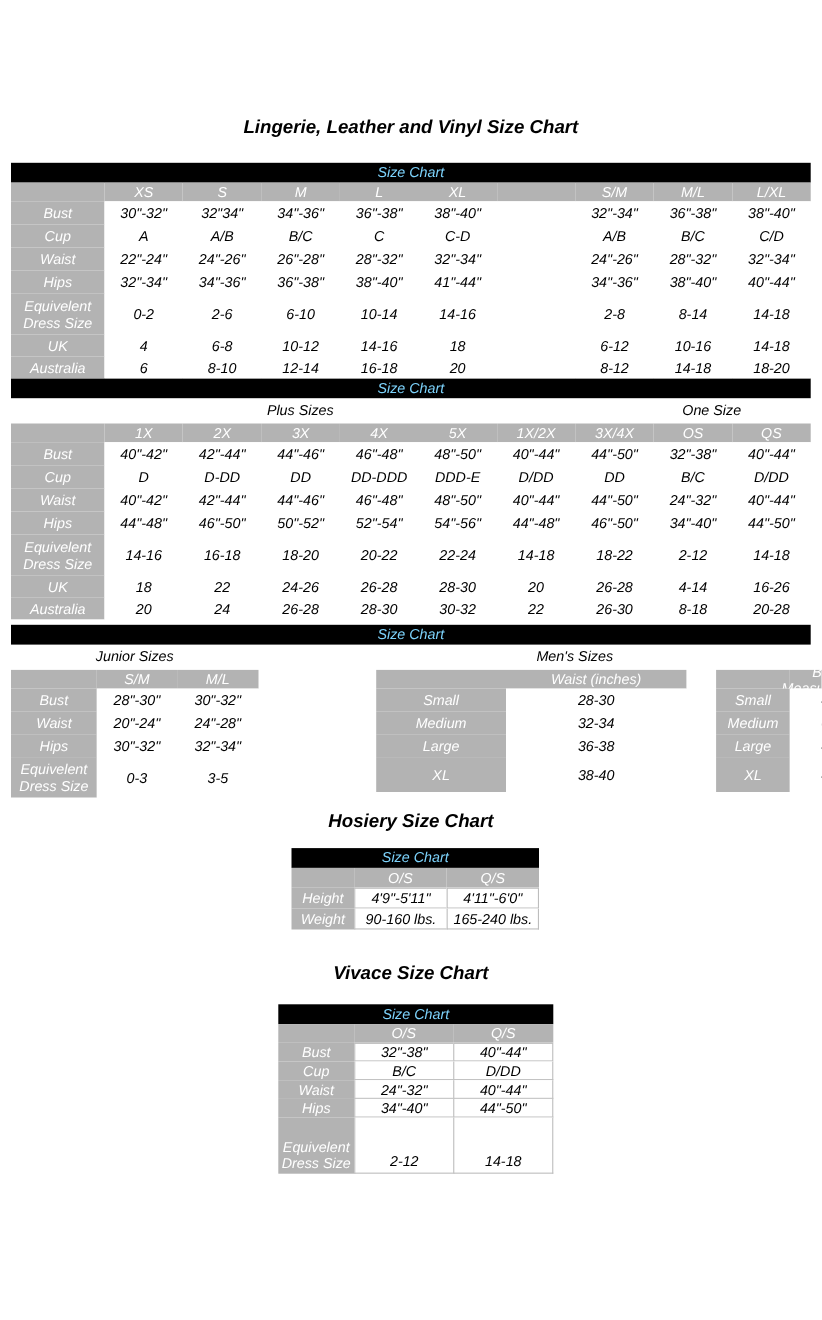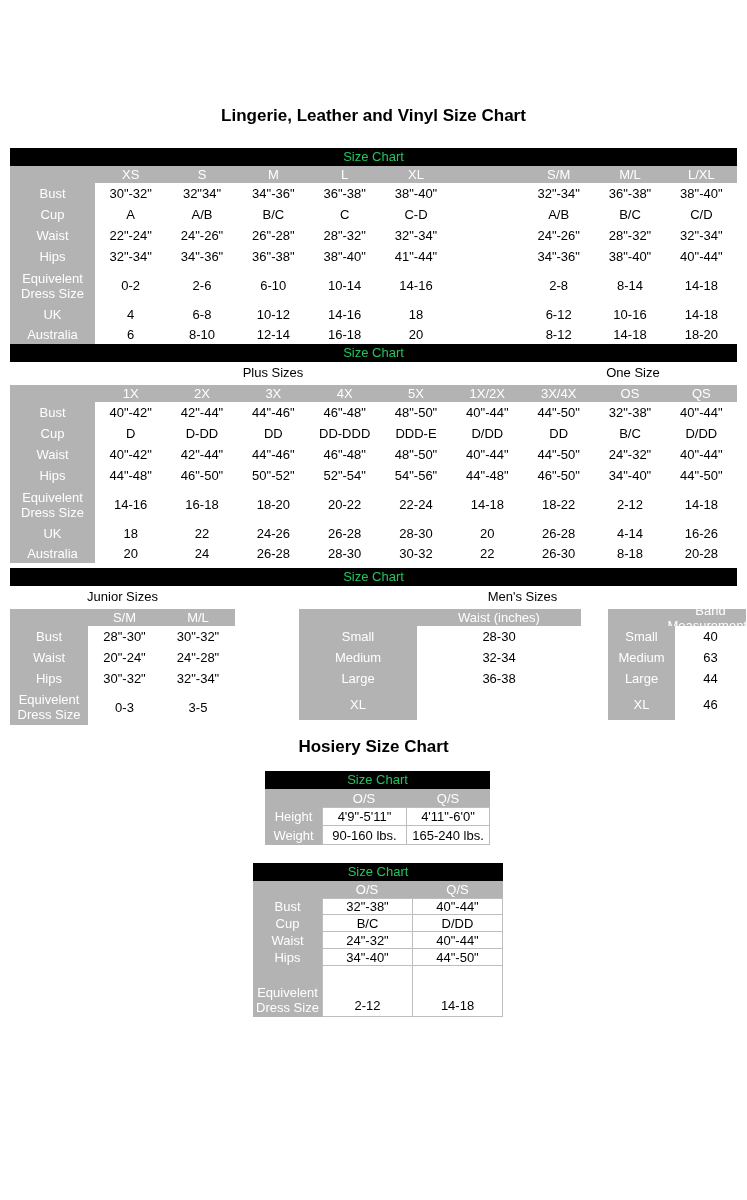--- a/index.html
+++ b/index.html
@@ -3,37 +3,38 @@
 <meta charset="utf-8">
 <style>
   html,body { margin:0; padding:0; background:#fff; }
   .sheet {
     position:relative;
     width:747px; height:1200px;
     background:#ffffff;
     font-family:"Liberation Sans", sans-serif;
     font-size:13px; color:#000;
     overflow:hidden;
+    font-style:italic;
   }
   .big-title {
     font-size:17px; font-weight:bold; text-align:center;
     height:20px; line-height:20px;
   }
   #page-title { margin:106px 0 22px 0; }
   .bar {
-    background:#000; color:#22c55e;
+    background:#000; color:#7dd3fc;
     height:18px; line-height:18px;
     text-align:center; font-size:13px;
   }
   .main-bar { width:727px; margin-left:10px; }
   .sec-label { height:21px; line-height:21px; text-align:center; }
   .head-row { position:relative; height:21px; width:747px;padding-left:32px; }
   .head-row span { position:absolute; top:0; height:21px; line-height:21px; text-align:center; }
   #plus-label   { left:95px;  width:356px; }
-  #onesize-label{ left:562px; width:142px; }
+  #onesize-label{ left:576px; width:142px; }
   #junior-label { left:10px;  width:225px; }
   #mens-label   { left:310px; width:425px; }
 
   .tbl { display:grid; }
   .tbl > div { display:flex; align-items:center; justify-content:center; text-align:center; }
   .tbl .h, .tbl .l { background:#b3b3b3; color:#fff; line-height:15px; }
   .tbl .c { background:#fff; color:#000; }
 
   #regular-table, #plus-table {
     width:727px; margin-left:10px;
@@ -44,21 +45,21 @@
   #bar-plus { margin-top:0; }
   #bar-junior-mens { margin-top:5px; }
 
   .jm-row { display:flex; align-items:flex-start; margin-top:2px; }
   #junior-table {
     width:225px; margin-left:10px;
     grid-template-columns:78px 73px 74px;
     grid-template-rows:17px 21px 21px 21px 36px;
   }
   #mens-waist-table {
-    width:282px; margin-left:64px;
+    width:282px; margin-left:107px;
     grid-template-columns:118px 164px;
     grid-template-rows:17px 21px 21px 21px 31px;
   }
   #mens-band-table {
     width:138px; margin-left:5px;
     grid-template-columns:67px 71px;
     grid-template-rows:17px 21px 21px 21px 31px;
     padding-left:22px;
   }
 
@@ -293,20 +294,21 @@
     <div class="tbl" id="mens-waist-table">
         <div class="h corner"></div>
         <div class="h ci-0">Waist (inches)</div>
         <div class="l ri-0">Small</div>
         <div class="c ri-0 ci-0">28-30</div>
         <div class="l ri-1">Medium</div>
         <div class="c ri-1 ci-0">32-34</div>
         <div class="l ri-2">Large</div>
         <div class="c ri-2 ci-0">36-38</div>
         <div class="l ri-3">XL</div>
+        <div class="c ri-3 ci-0">38-40</div>
       </div>
     <div class="tbl" id="mens-band-table">
         <div class="h corner"></div>
         <div class="h ci-0">Band Measurements</div>
         <div class="l ri-0">Small</div>
         <div class="c ri-0 ci-0">40</div>
         <div class="l ri-1">Medium</div>
         <div class="c ri-1 ci-0">63</div>
         <div class="l ri-2">Large</div>
         <div class="c ri-2 ci-0">44</div>
@@ -322,20 +324,21 @@
       <div class="h ci-0">O/S</div>
       <div class="h ci-1">Q/S</div>
       <div class="l ri-0">Height</div>
       <div class="c ri-0 ci-0">4'9"-5'11"</div>
       <div class="c ri-0 ci-1">4'11"-6'0"</div>
       <div class="l ri-1">Weight</div>
       <div class="c ri-1 ci-0">90-160 lbs.</div>
       <div class="c ri-1 ci-1">165-240 lbs.</div>
     </div>
 
+  <div class="big-title" id="vivace-title">Vivace Size Chart</div>
   <div class="bar" id="bar-vivace">Size Chart</div>
   <div class="tbl" id="vivace-table">
       <div class="h corner"></div>
       <div class="h ci-0">O/S</div>
       <div class="h ci-1">Q/S</div>
       <div class="l ri-0">Bust</div>
       <div class="c ri-0 ci-0">32"-38"</div>
       <div class="c ri-0 ci-1">40"-44"</div>
       <div class="l ri-1">Cup</div>
       <div class="c ri-1 ci-0">B/C</div>

